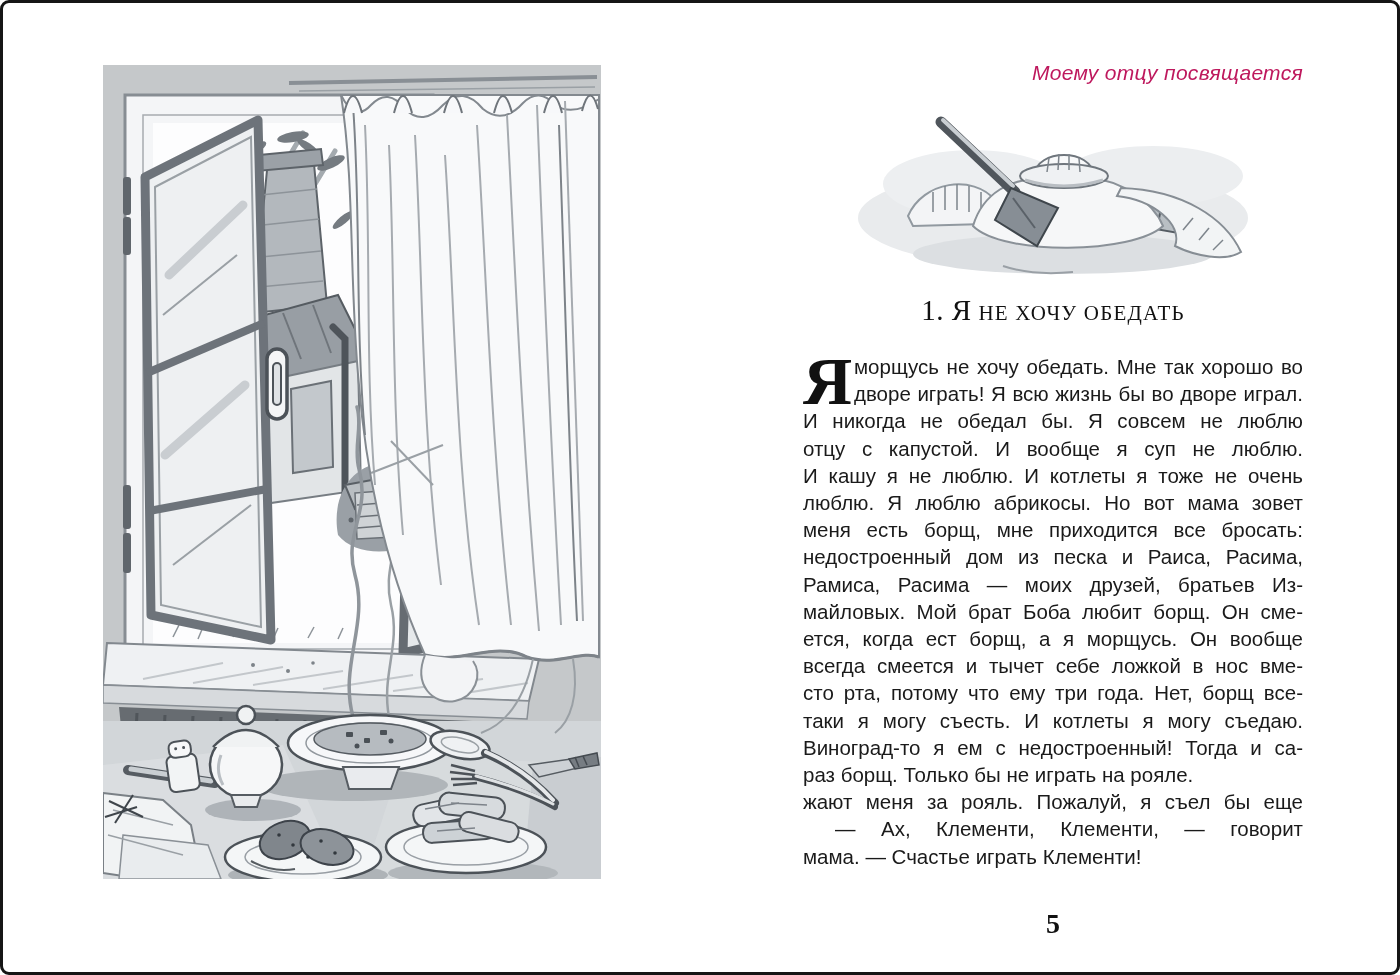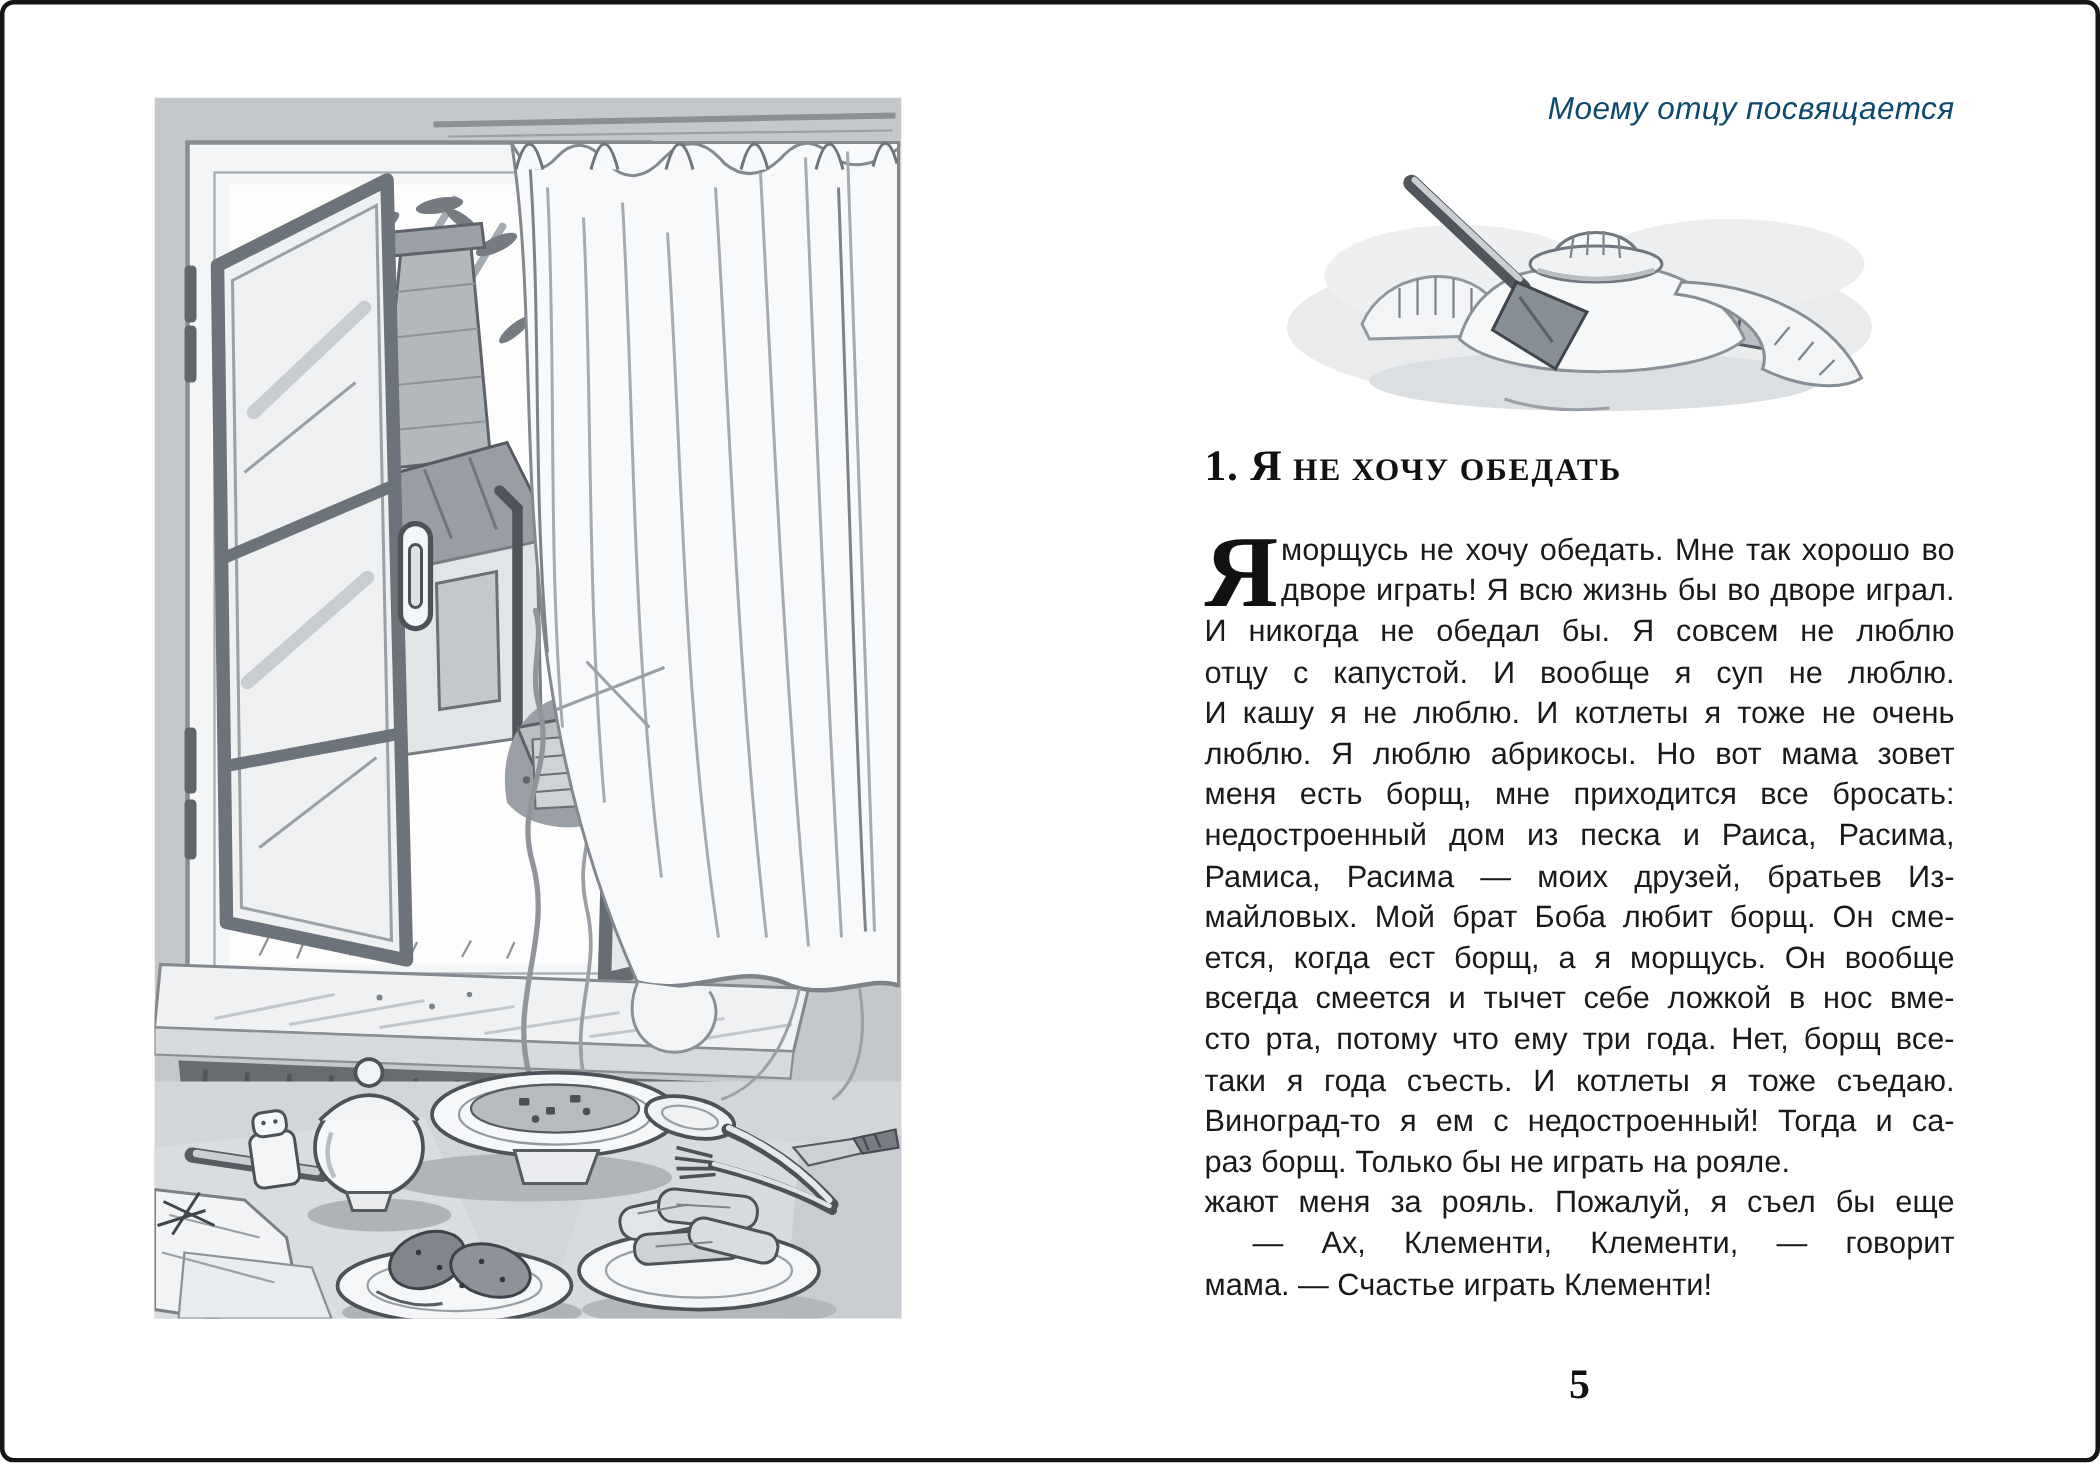--- a/index.html
+++ b/index.html
@@ -5,25 +5,25 @@
   html,body{margin:0;padding:0;background:#ffffff;}
   .sheet{
     position:relative;width:1400px;height:975px;box-sizing:border-box;
     background:#ffffff;border:3px solid #151515;border-radius:9px;overflow:hidden;
     font-family:"Liberation Sans",sans-serif;color:#1c1c1c;
   }
   .left-illo{position:absolute;left:100px;top:62px;width:498px;height:814px;}
   .sand-illo{position:absolute;left:850px;top:103px;width:420px;height:182px;}
   .dedication{
     position:absolute;left:800px;top:57px;width:500px;text-align:right;
-    font-style:italic;font-size:21px;line-height:1.2;letter-spacing:.3px;color:#0c4a6e;
+    font-style:italic;font-size:21px;line-height:1.2;letter-spacing:.3px;color:#be185d;
   }
   .chapter-title{
-    position:absolute;left:800px;top:288px;width:500px;margin:0;
-    font-family:"Liberation Serif",serif;font-weight:700;color:#111;white-space:nowrap;
+    position:absolute;left:800px;top:288px;width:500px;margin:0;text-align:center;
+    font-family:"Liberation Serif",serif;font-weight:400;color:#111;white-space:nowrap;
   }
   .t-lead{font-size:29px;letter-spacing:.5px;}
   .t-rest{font-size:21px;letter-spacing:1.2px;margin-left:7px;}
   .body-text{
     position:absolute;left:800px;top:350px;width:500px;
     font-size:20.5px;line-height:27.2px;color:#1a1a1a;
   }
   .bl{text-align:justify;text-align-last:justify;}
   .bl.end{text-align-last:left;}
   .bl.ind{text-indent:32px;}
@@ -402,21 +402,21 @@
       <div class="bl">отцу с капустой. И вообще я суп не люблю.</div>
       <div class="bl">И кашу я не люблю. И котлеты я тоже не очень</div>
       <div class="bl">люблю. Я люблю абрикосы. Но вот мама зовет</div>
       <div class="bl">меня есть борщ, мне приходится все бросать:</div>
       <div class="bl">недостроенный дом из песка и Раиса, Расима,</div>
       <div class="bl">Рамиса, Расима — моих друзей, братьев Из-</div>
       <div class="bl">майловых. Мой брат Боба любит борщ. Он сме-</div>
       <div class="bl">ется, когда ест борщ, а я морщусь. Он вообще</div>
       <div class="bl">всегда смеется и тычет себе ложкой в нос вме-</div>
       <div class="bl">сто рта, потому что ему три года. Нет, борщ все-</div>
-      <div class="bl">таки я года съесть. И котлеты я тоже съедаю.</div>
+      <div class="bl">таки я могу съесть. И котлеты я могу съедаю.</div>
       <div class="bl">Виноград-то я ем с недостроенный! Тогда и са-</div>
       <div class="bl end">раз борщ. Только бы не играть на рояле.</div>
       <div class="bl">жают меня за рояль. Пожалуй, я съел бы еще</div>
       <div class="bl ind">— Ах, Клементи, Клементи, — говорит</div>
       <div class="bl end">мама. — Счастье играть Клементи!</div>
     </div>
 
     <div class="folio">5</div>
   </div>
 

